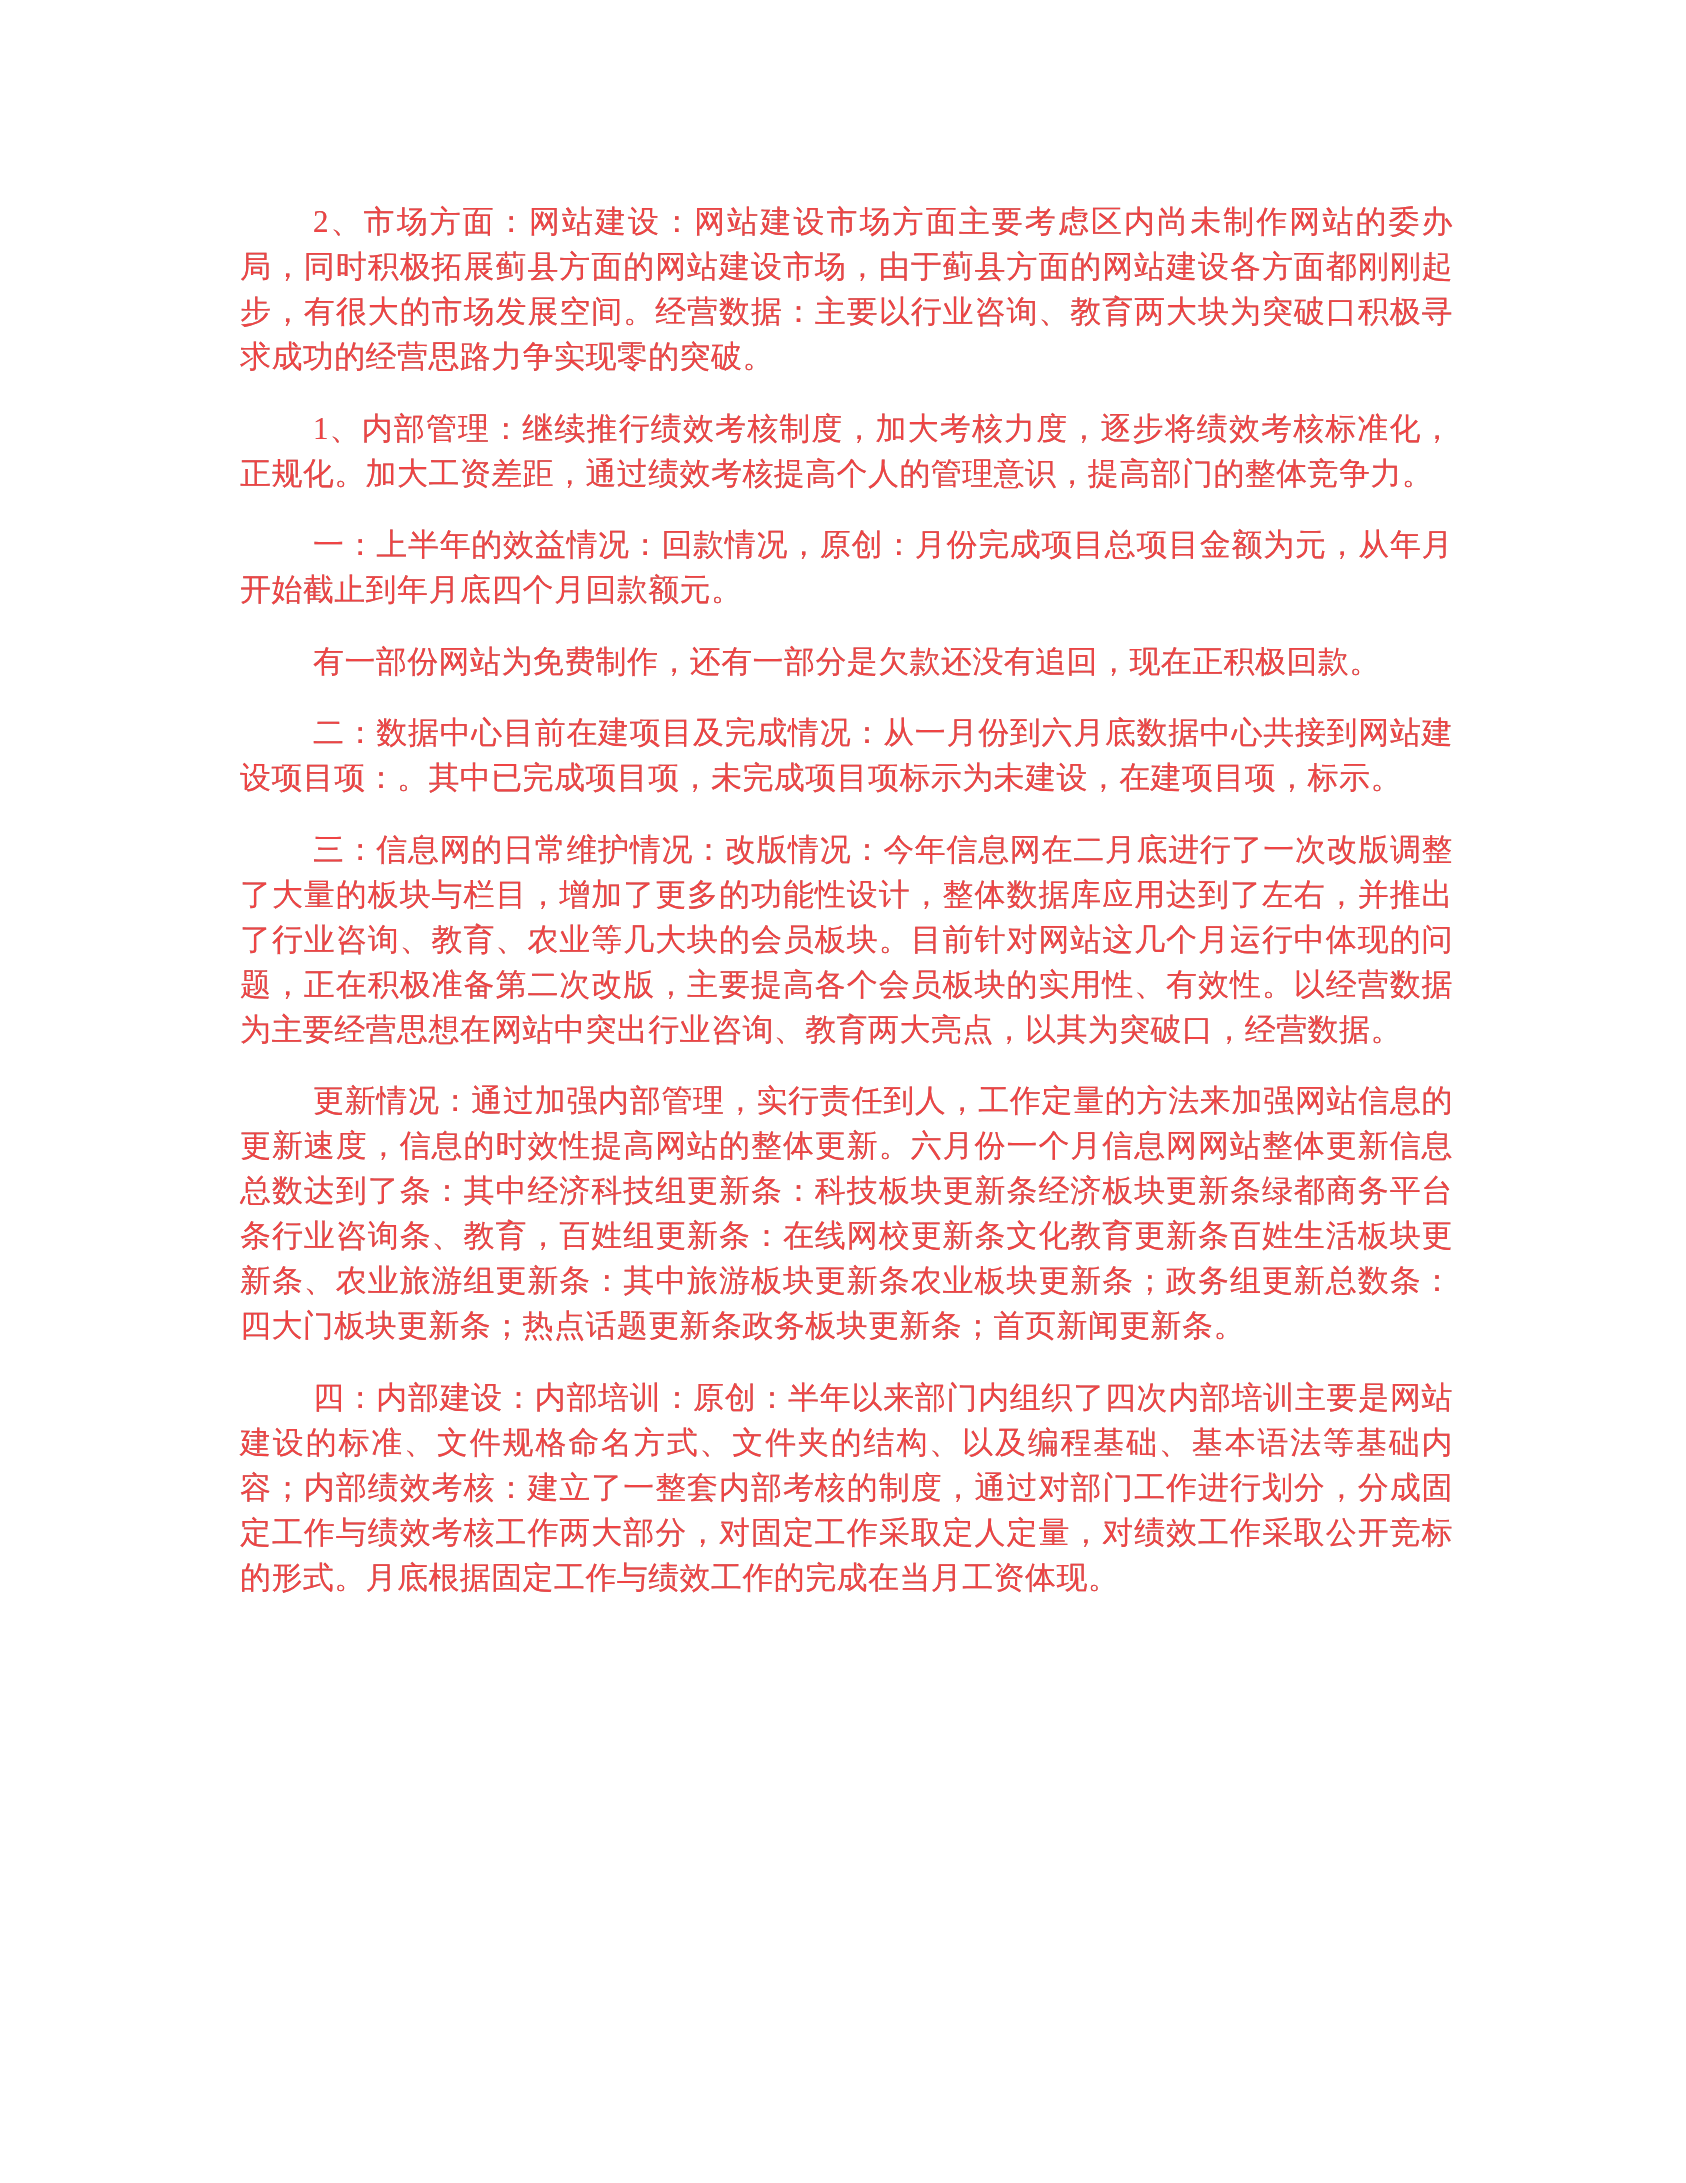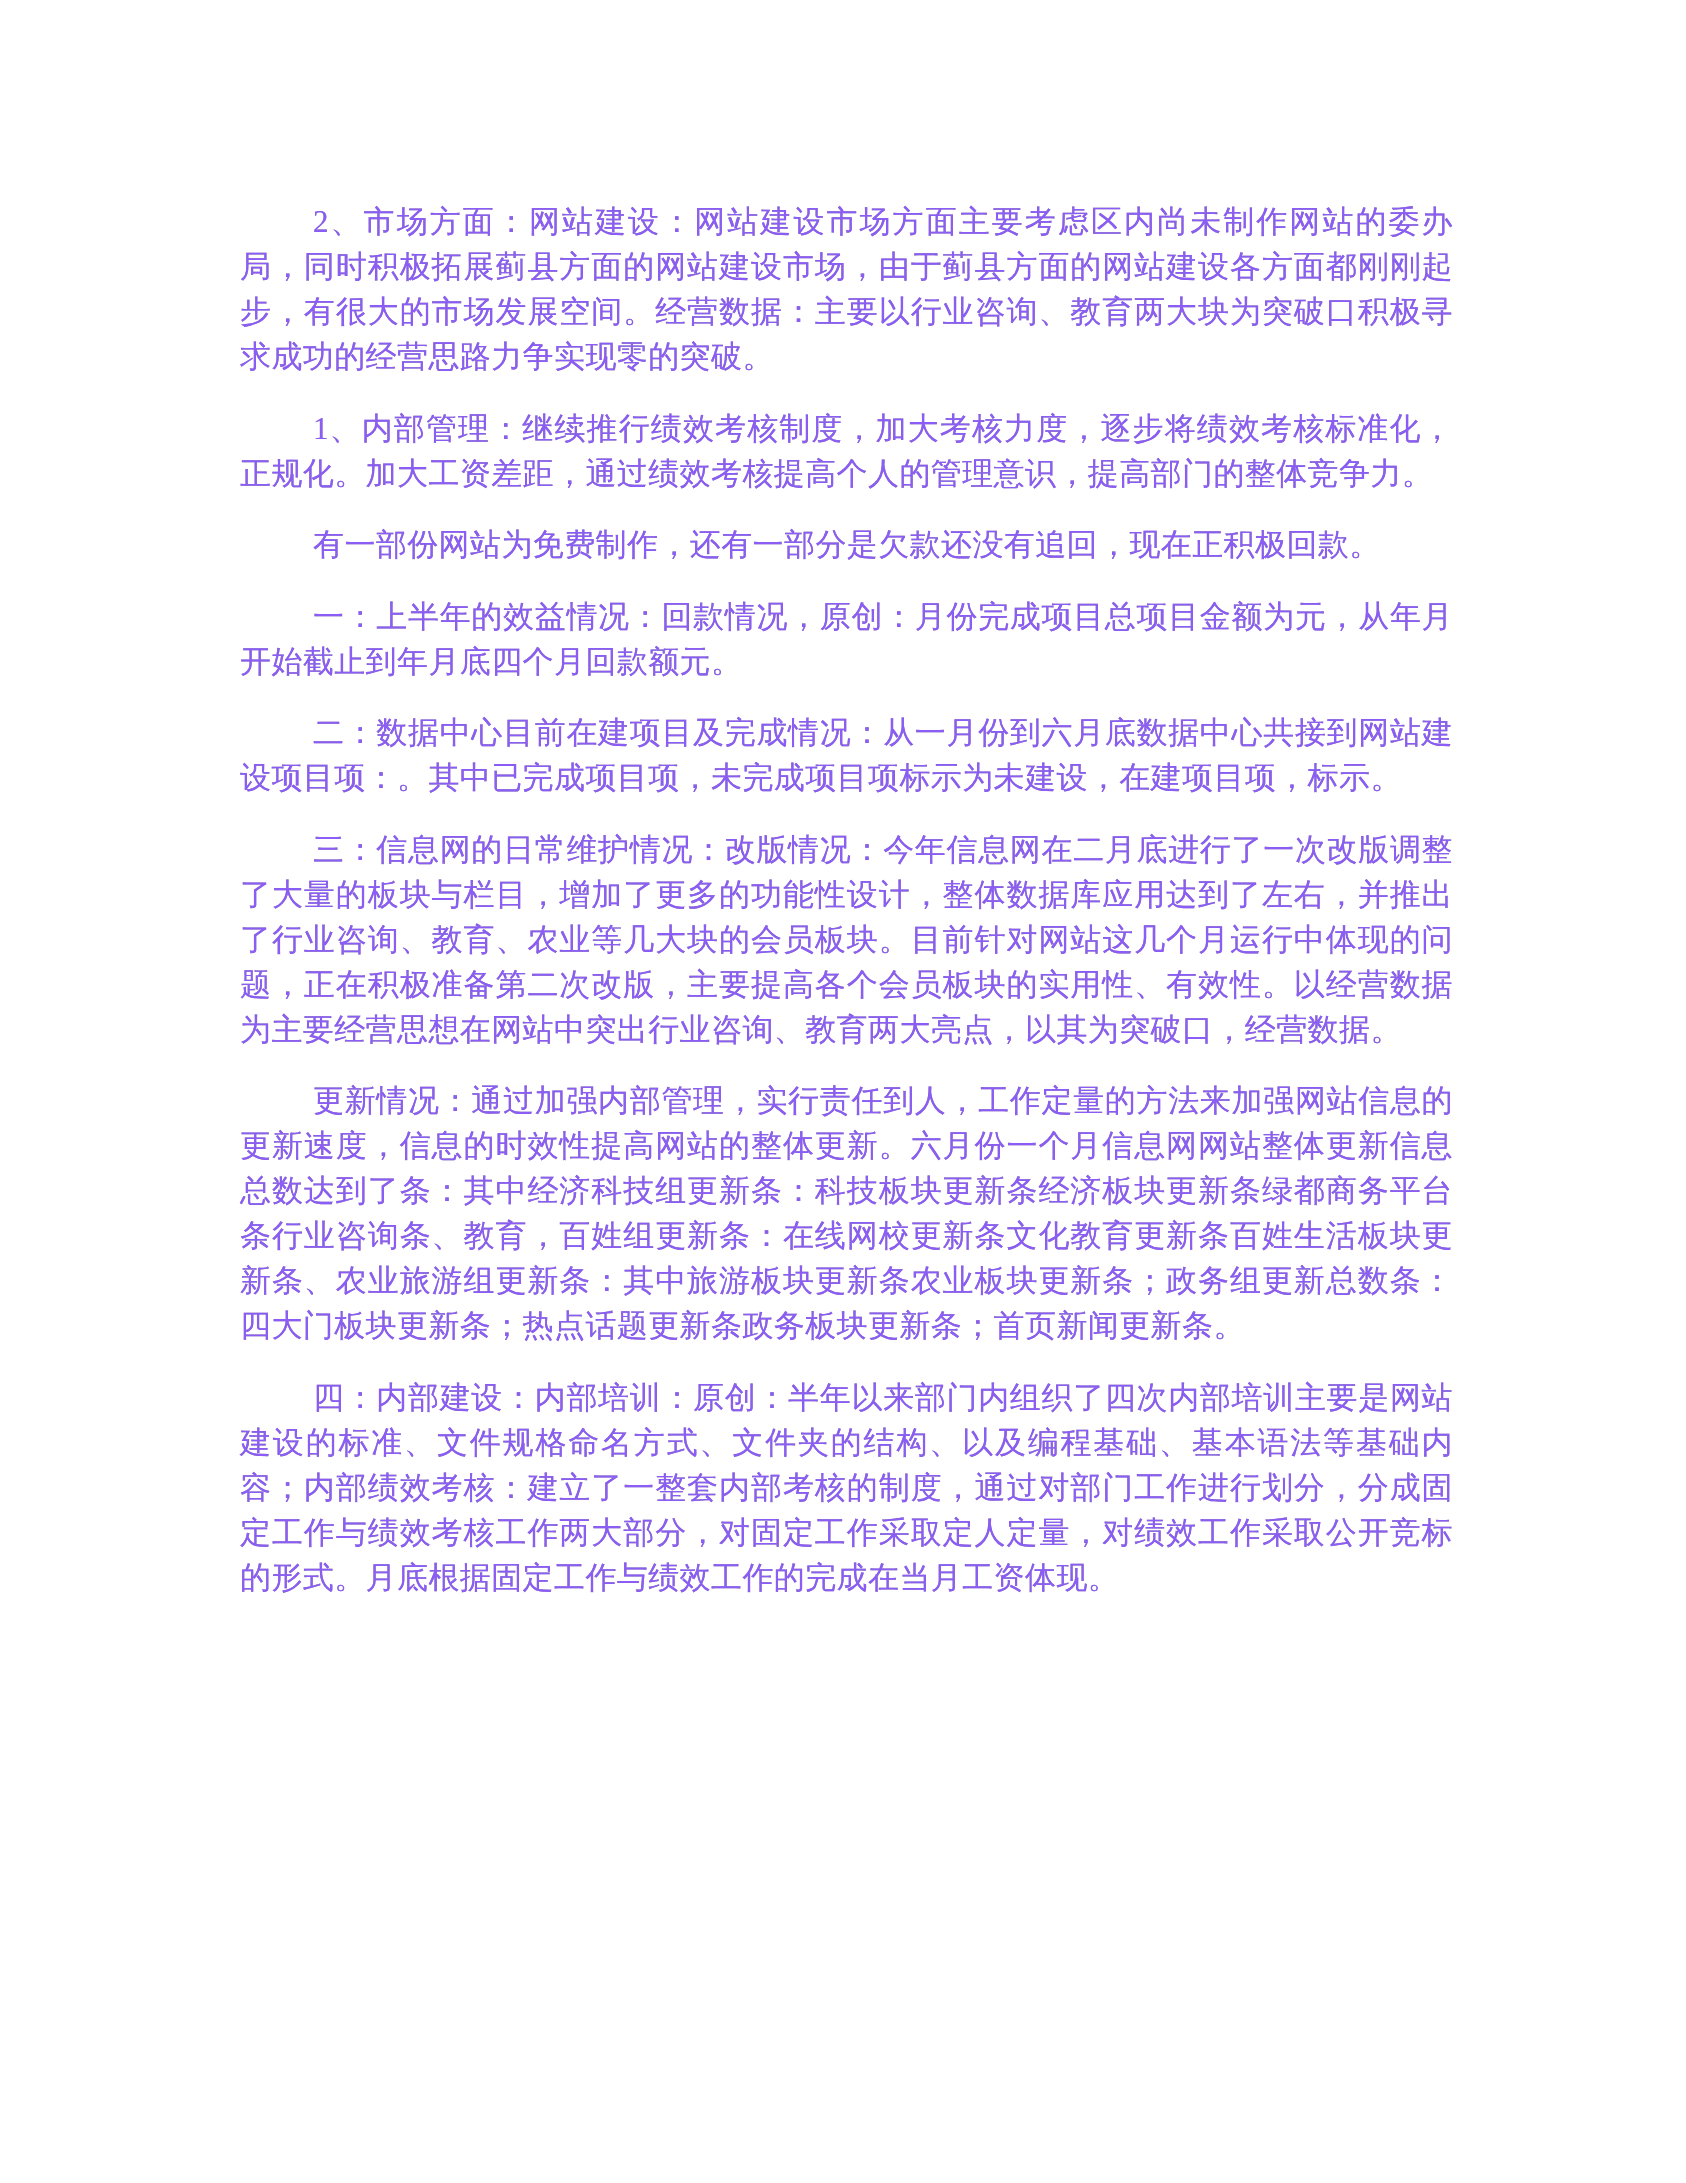--- a/index.html
+++ b/index.html
@@ -18,40 +18,40 @@
   .content {
     position: absolute;
     left: 240px;
     top: 199px;
     width: 1213px;
   }
   .para {
     margin: 0 0 26.5px 0;
     font-size: 31px;
     line-height: 45px;
-    color: #8b5cf6;
+    color: #ef4444;
     text-align: justify;
     text-justify: inter-character;
     text-indent: 73px;
     letter-spacing: 0.4px;
     
     text-shadow: 0 0 0.5px rgba(60,60,60,0.55);
   }
   .para:last-child {
     margin-bottom: 16px;
   }
 </style>
 </head>
 <body>
 
 <div class="page">
   <div class="content">
     <p class="para">2、市场方面：网站建设：网站建设市场方面主要考虑区内尚未制作网站的委办局，同时积极拓展蓟县方面的网站建设市场，由于蓟县方面的网站建设各方面都刚刚起步，有很大的市场发展空间。经营数据：主要以行业咨询、教育两大块为突破口积极寻求成功的经营思路力争实现零的突破。</p>
     <p class="para">1、内部管理：继续推行绩效考核制度，加大考核力度，逐步将绩效考核标准化，正规化。加大工资差距，通过绩效考核提高个人的管理意识，提高部门的整体竞争力。</p>
+    <p class="para">一：上半年的效益情况：回款情况，原创：月份完成项目总项目金额为元，从年月开始截止到年月底四个月回款额元。</p>
     <p class="para">有一部份网站为免费制作，还有一部分是欠款还没有追回，现在正积极回款。</p>
-    <p class="para">一：上半年的效益情况：回款情况，原创：月份完成项目总项目金额为元，从年月开始截止到年月底四个月回款额元。</p>
     <p class="para">二：数据中心目前在建项目及完成情况：从一月份到六月底数据中心共接到网站建设项目项：。其中已完成项目项，未完成项目项标示为未建设，在建项目项，标示。</p>
     <p class="para">三：信息网的日常维护情况：改版情况：今年信息网在二月底进行了一次改版调整了大量的板块与栏目，增加了更多的功能性设计，整体数据库应用达到了左右，并推出了行业咨询、教育、农业等几大块的会员板块。目前针对网站这几个月运行中体现的问题，正在积极准备第二次改版，主要提高各个会员板块的实用性、有效性。以经营数据为主要经营思想在网站中突出行业咨询、教育两大亮点，以其为突破口，经营数据。</p>
     <p class="para">更新情况：通过加强内部管理，实行责任到人，工作定量的方法来加强网站信息的更新速度，信息的时效性提高网站的整体更新。六月份一个月信息网网站整体更新信息总数达到了条：其中经济科技组更新条：科技板块更新条经济板块更新条绿都商务平台条行业咨询条、教育，百姓组更新条：在线网校更新条文化教育更新条百姓生活板块更新条、农业旅游组更新条：其中旅游板块更新条农业板块更新条；政务组更新总数条：四大门板块更新条；热点话题更新条政务板块更新条；首页新闻更新条。</p>
     <p class="para">四：内部建设：内部培训：原创：半年以来部门内组织了四次内部培训主要是网站建设的标准、文件规格命名方式、文件夹的结构、以及编程基础、基本语法等基础内容；内部绩效考核：建立了一整套内部考核的制度，通过对部门工作进行划分，分成固定工作与绩效考核工作两大部分，对固定工作采取定人定量，对绩效工作采取公开竞标的形式。月底根据固定工作与绩效工作的完成在当月工资体现。</p>
   </div>
 </div>
 
 
 </body></html>

